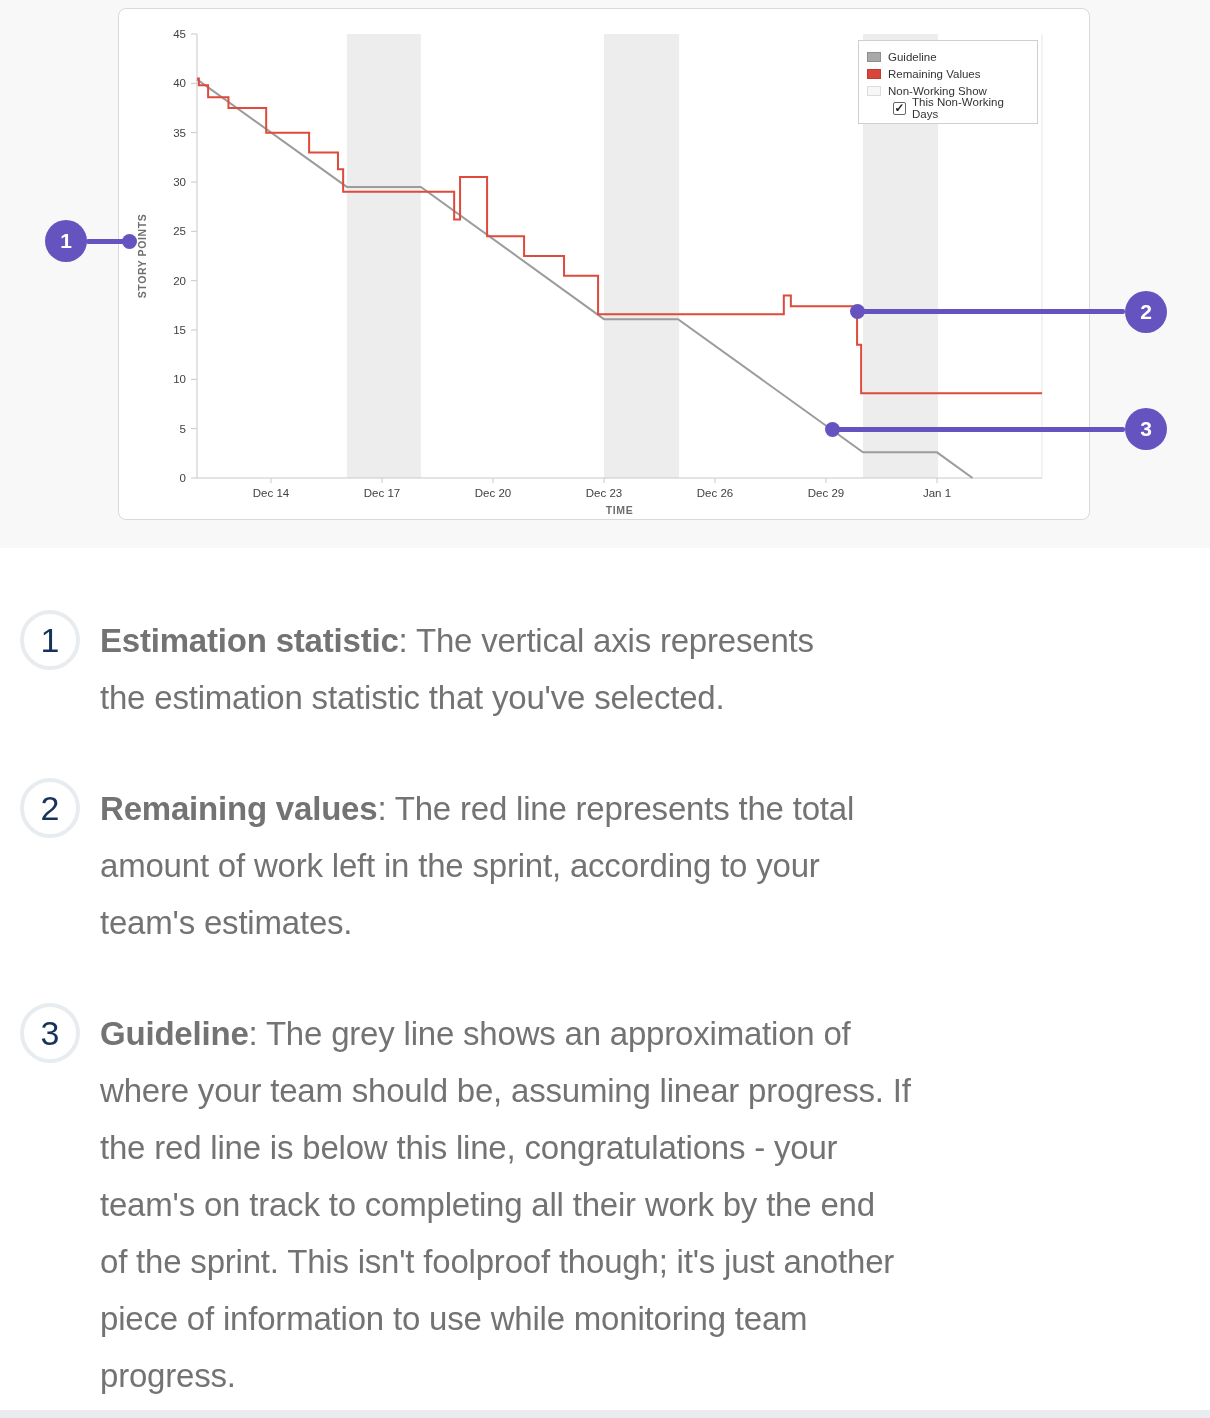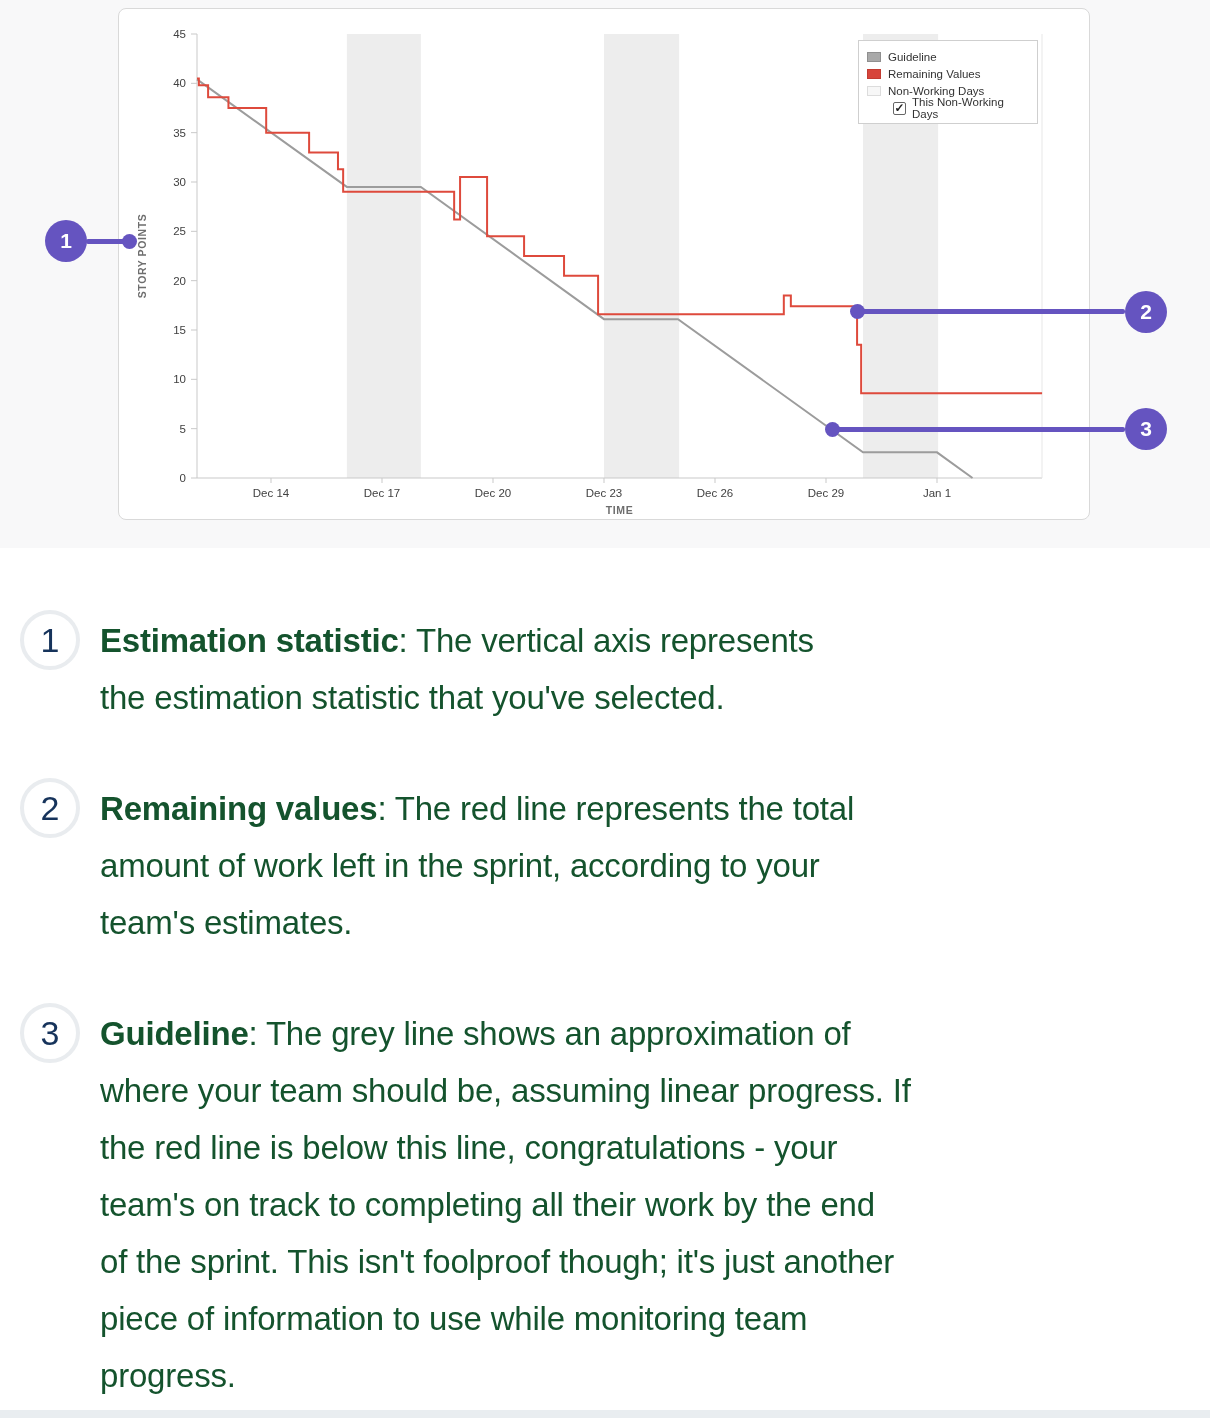--- a/index.html
+++ b/index.html
@@ -33,21 +33,21 @@
     background:#6554C0; color:#fff; font-size:21px; font-weight:700;
     text-align:center; line-height:42px; }
 
   
   .content { padding:64px 20px 0 20px; background:#ffffff; }
   .section { display:flex; align-items:flex-start; margin-bottom:54px; }
   .num-circle { flex:0 0 auto; width:60px; height:60px; border-radius:50%;
     border:4px solid #e9ecef; color:#16335B; font-size:34px; font-weight:400;
     text-align:center; line-height:52px; margin-top:-2px; background:transparent; }
   .section p { margin-left:20px; width:1092px; font-size:33px; line-height:57px;
-    color:#14532d; letter-spacing:-0.2px; }
+    color:#737373; letter-spacing:-0.2px; }
   .section p b { font-weight:700; }
   .section p span { white-space:pre-wrap; }
 
   .bottom-strip { width:1210px; height:8px; background:#e9edf0; position:fixed; bottom:0; left:0; }
 </style>
 </head>
 <body>
 
 <div class="hero">
 
@@ -103,21 +103,21 @@
       <div class="legend-row">
         <span class="swatch swatch-guideline"></span>
         <span>Guideline</span>
       </div>
       <div class="legend-row">
         <span class="swatch swatch-remaining"></span>
         <span>Remaining Values</span>
       </div>
       <div class="legend-row">
         <span class="swatch swatch-nonworking"></span>
-        <span>Non-Working Days</span>
+        <span>Non-Working Show</span>
       </div>
       <div class="legend-check-row">
         <span class="cb">✓</span>
         <span>This Non-Working Days</span>
       </div>
     </div>
   </div>
 
   <div class="co-line" style="left:86px; top:239px; width:45px;"></div>
   <div class="co-dot" style="left:122px; top:234px;"></div>

